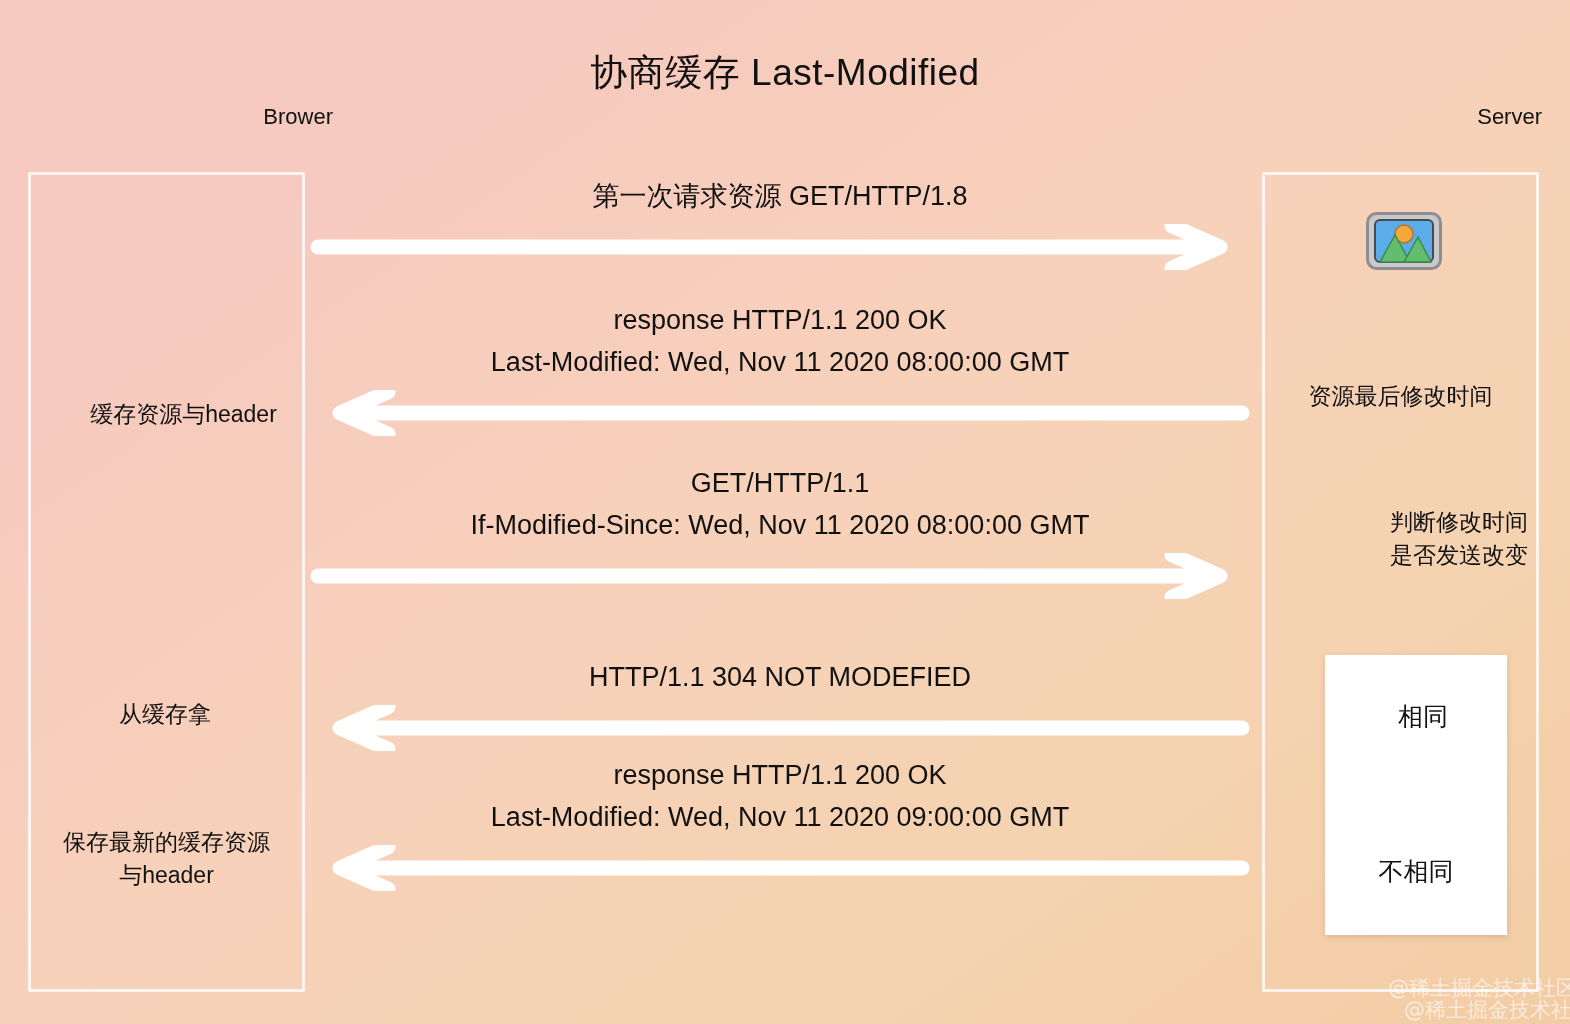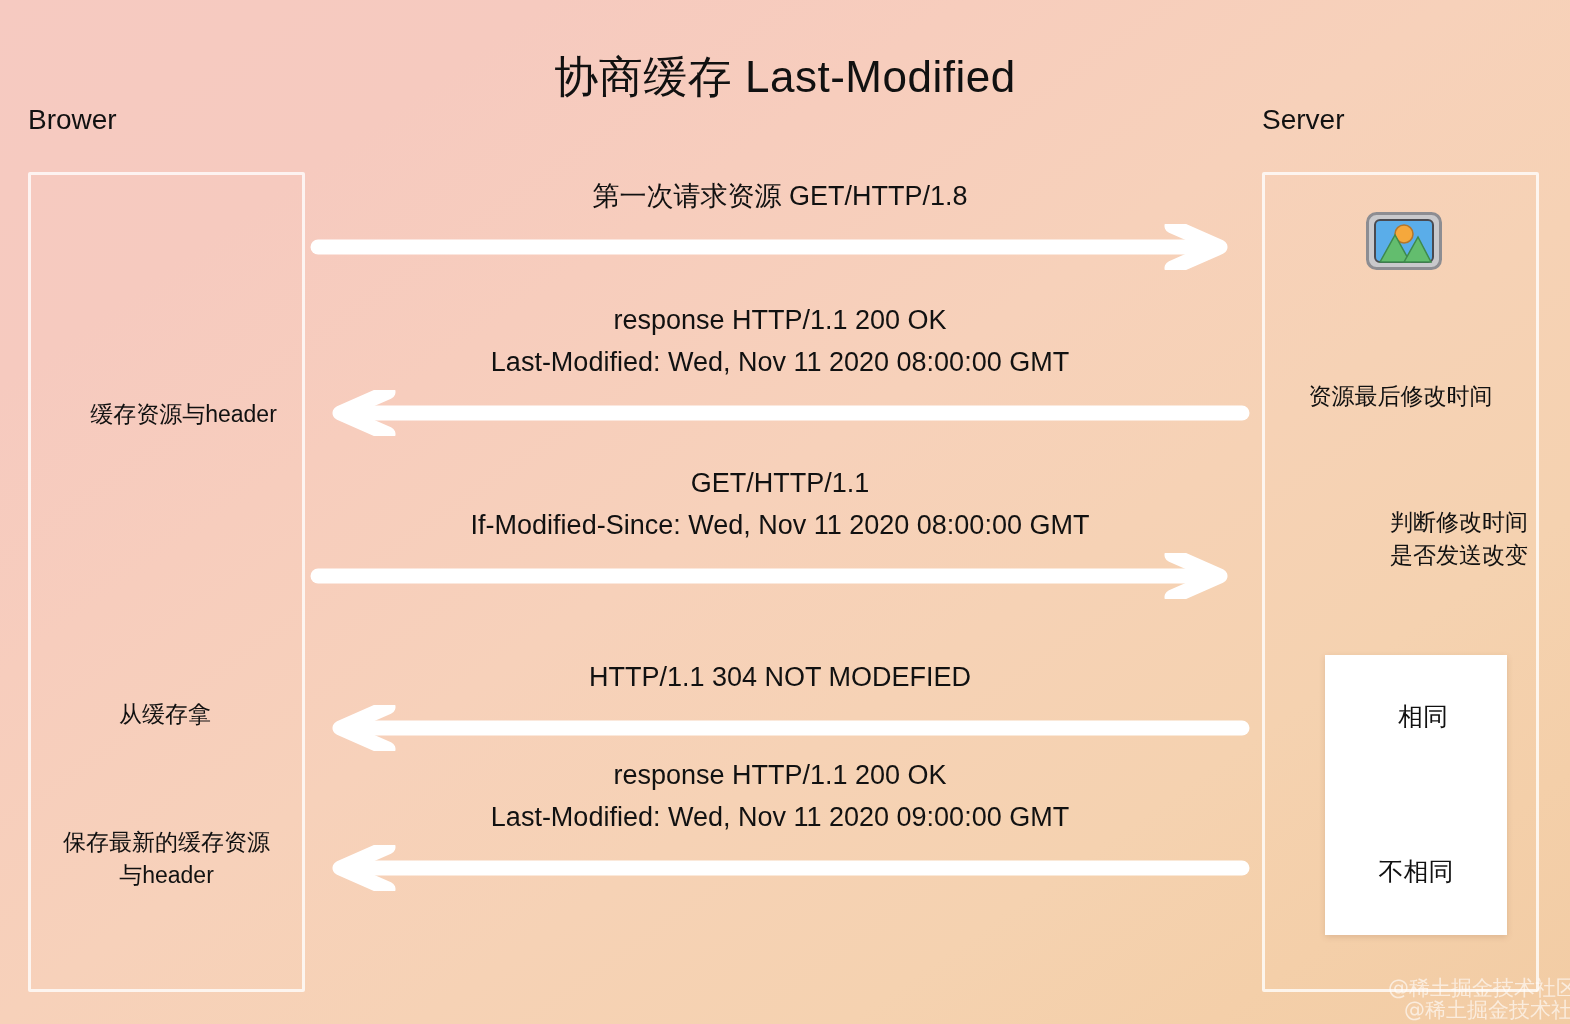--- a/index.html
+++ b/index.html
@@ -26,30 +26,30 @@
     color: #111;
   }
 
   
   .diagram-title {
     position: absolute;
     top: 48px;
     left: 0;
     width: 1570px;
     text-align: center;
-    font-size: 44px;
+    font-size: 37px;
     font-weight: 400;
     letter-spacing: 0.5px;
     white-space: nowrap;
   }
   .col-heading {
     position: absolute;
-    font-size: 28px;
-    font-weight: 400;
-    text-align: left;
+    font-size: 22px;
+    font-weight: 400;
+    text-align: right;
     white-space: nowrap;
   }
   #heading-browser { top: 104px; left: 28px;  width: 305px; }
   #heading-server  { top: 104px; left: 1262px; width: 280px; }
 
   
   .lifeline-box {
     position: absolute;
     border: 3px solid rgba(255,255,255,0.78);
     box-sizing: border-box;

